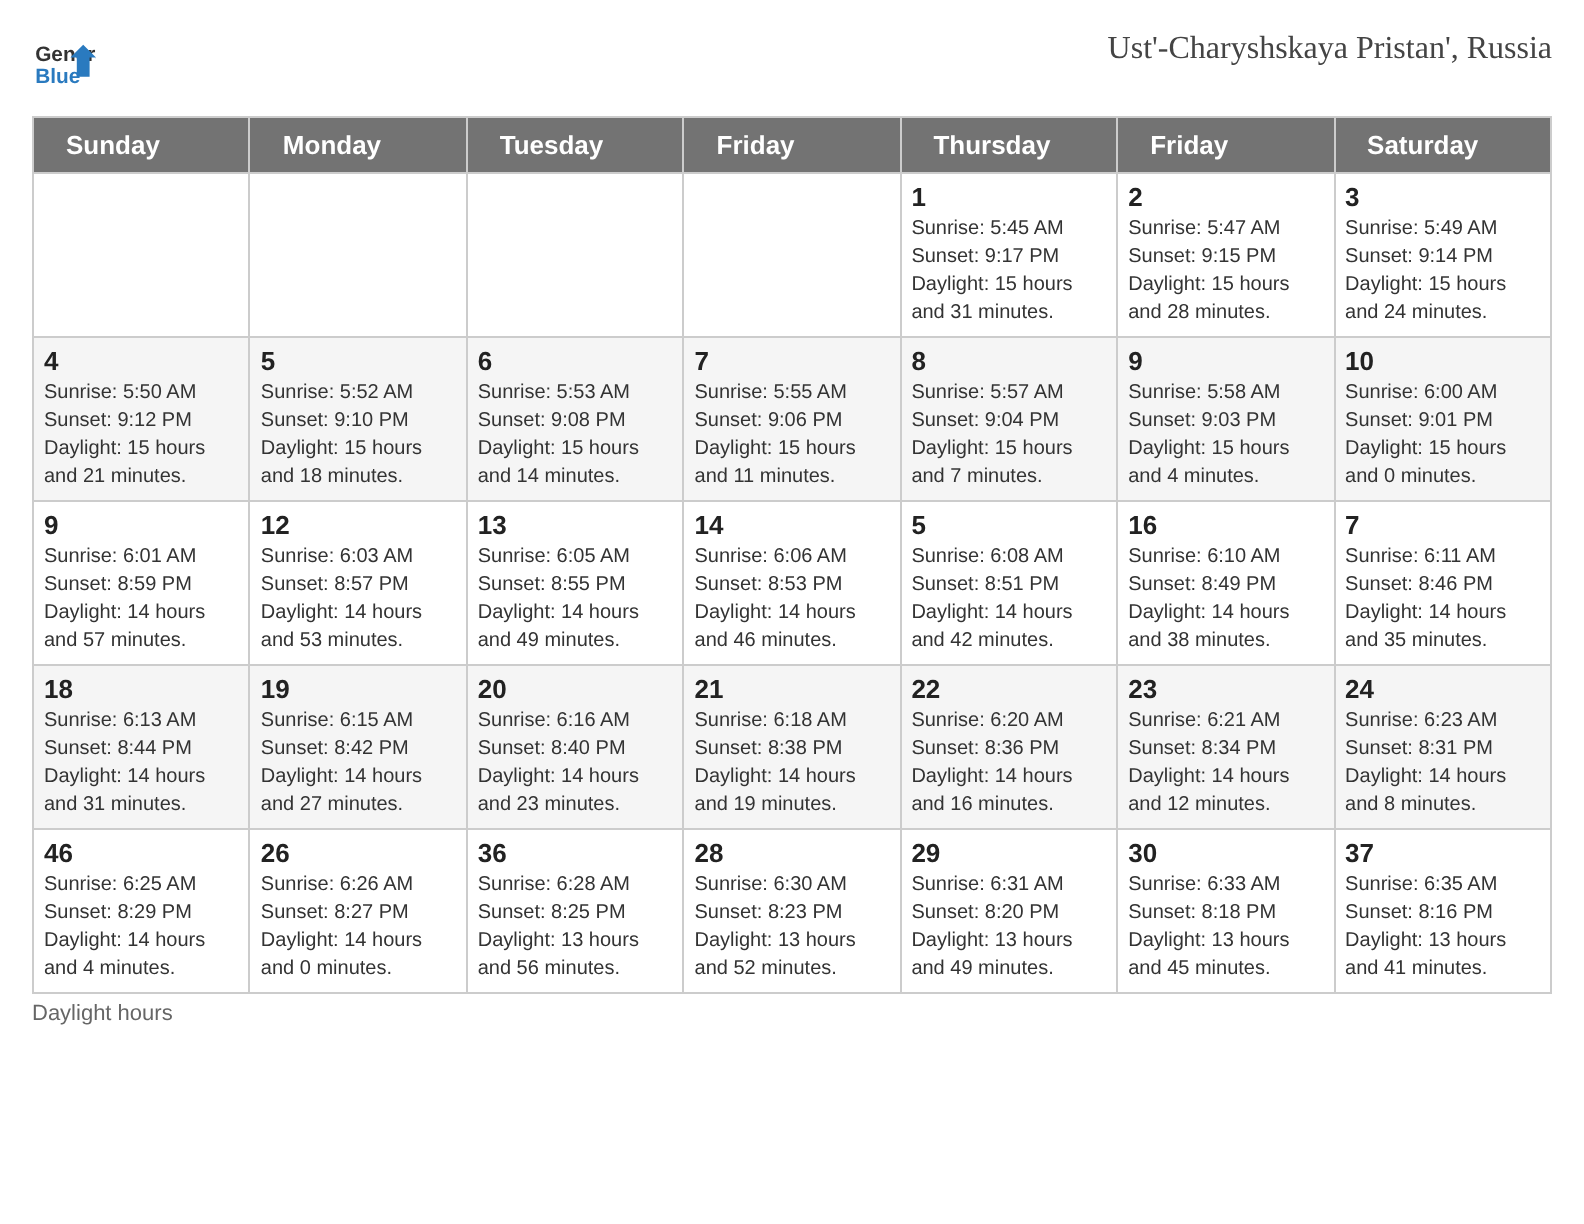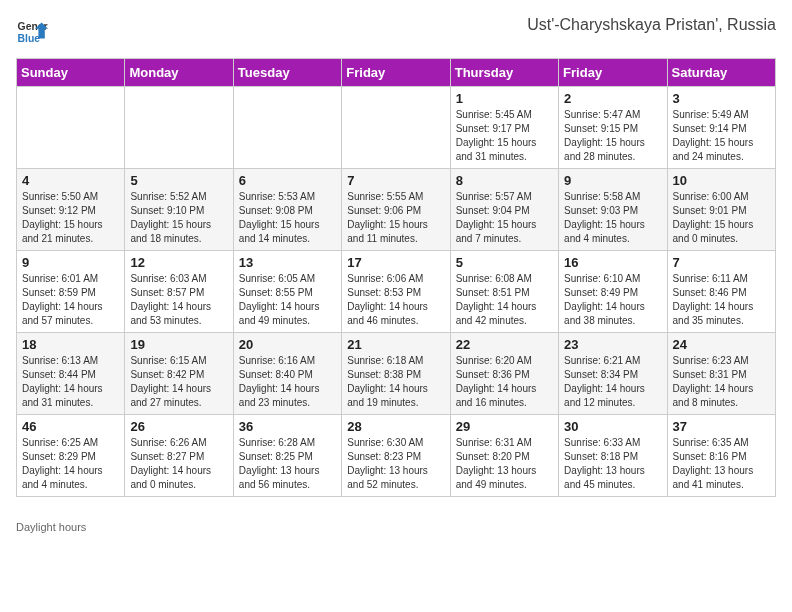--- a/index.html
+++ b/index.html
@@ -29,30 +29,31 @@
       text-align: right;
     }
     .main-title {
       font-size: 36px;
       font-weight: bold;
       color: #222;
     }
     .subtitle {
       font-size: 16px;
       color: #444;
+      font-family: Liberation Serif, serif;
     }
     .calendar {
       width: 100%;
       border-collapse: collapse;
       font-size: 11px;
     }
     .calendar th {
-      background: #a21caf;
+      background: #737373;
       color: #fff;
-      padding: 6px 4px;
+      padding: 6px 16px;
       text-align: left;
       font-size: 13px;
       font-weight: bold;
       border: 1px solid #ccc;
     }
     .calendar td {
       border: 1px solid #ccc;
       vertical-align: top;
       padding: 4px 5px;
       width: 108px;
@@ -73,21 +74,21 @@
       font-size: 10px;
       color: #333;
       line-height: 1.4;
     }
     .empty-cell {
       background: #fff !important;
     }
     .footer-note {
       font-size: 11px;
       color: #666;
-      margin-top: 24px;
+      margin-top: 4px;
     }
   </style>
 </head>
 <body>
 
 <div class="header-area">
   <div class="logo">
     <svg class="logo-icon" viewBox="0 0 40 40">
       <text x="2" y="18" font-size="13" font-weight="bold" fill="#333">General</text>
       <text x="2" y="32" font-size="13" font-weight="bold" fill="#2a7abf">Blue</text>
@@ -167,21 +168,21 @@
         </td>
         <td>
           <div class="day-number">12</div>
           <div class="day-info">Sunrise: 6:03 AM<br>Sunset: 8:57 PM<br>Daylight: 14 hours and 53 minutes.</div>
         </td>
         <td>
           <div class="day-number">13</div>
           <div class="day-info">Sunrise: 6:05 AM<br>Sunset: 8:55 PM<br>Daylight: 14 hours and 49 minutes.</div>
         </td>
         <td>
-          <div class="day-number">17</div>
+          <div class="day-number">14</div>
           <div class="day-info">Sunrise: 6:06 AM<br>Sunset: 8:53 PM<br>Daylight: 14 hours and 46 minutes.</div>
         </td>
         <td>
           <div class="day-number">5</div>
           <div class="day-info">Sunrise: 6:08 AM<br>Sunset: 8:51 PM<br>Daylight: 14 hours and 42 minutes.</div>
         </td>
         <td>
           <div class="day-number">16</div>
           <div class="day-info">Sunrise: 6:10 AM<br>Sunset: 8:49 PM<br>Daylight: 14 hours and 38 minutes.</div>
         </td>

